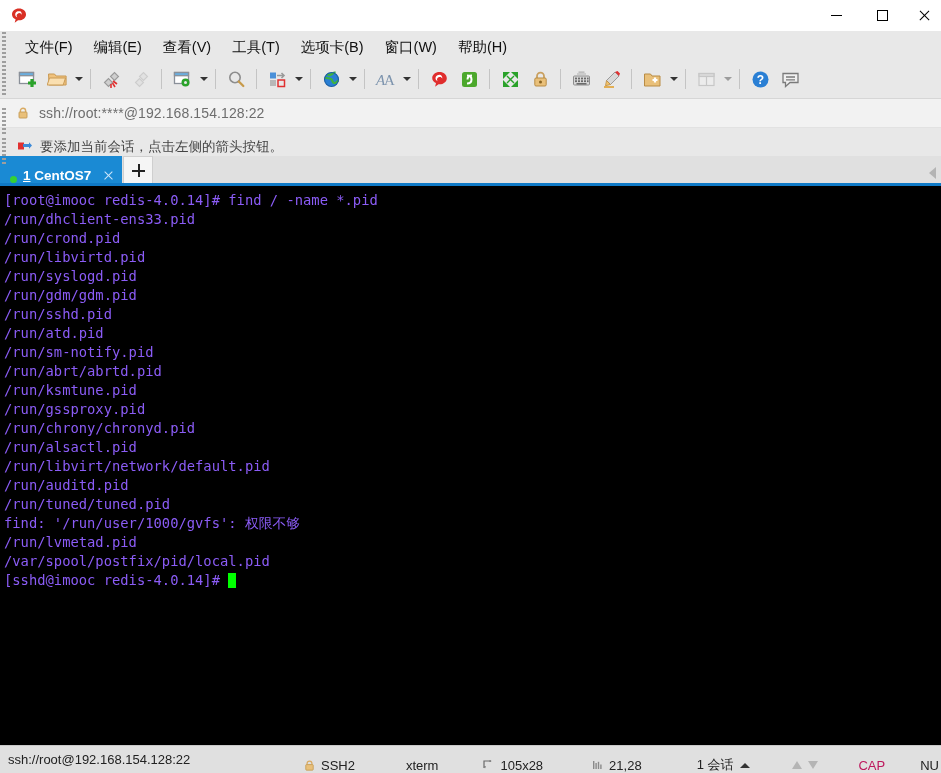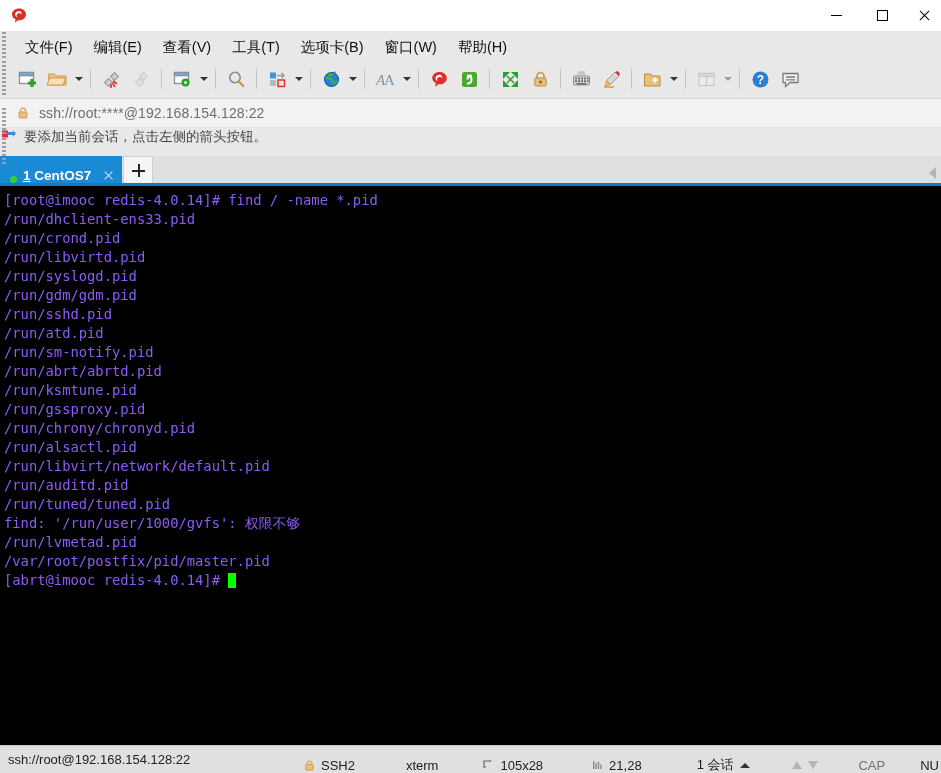--- a/index.html
+++ b/index.html
@@ -138,21 +138,22 @@
     color: #6d6d6d;
     margin-left: 9px;
     letter-spacing: .1px;
   }
 
   
   .noticebar {
     height: 28px;
     background: #e8e8e8;
     display: flex;
-    align-items: flex-start;
+    align-items: flex-end;
+    padding-left: 16px;
     flex: 0 0 auto;
   }
   .notice-text {
     font-size: 13.5px;
     color: #444;
     margin-left: 8px;
   }
 
   
   .tabbar {
@@ -268,21 +269,21 @@
   .sb-right {
     position: absolute;
     right: 0; top: 0; height: 38px;
     display: flex; align-items: center; gap: 21px;
   }
   .sb-cell {
     display: flex; align-items: center;
     white-space: nowrap;
     padding: 0 0 0 0;
   }
-  .sb-gray { color: #737373; }
+  .sb-gray { color: #be185d; }
   .sb-up, .sb-dn {
     width: 0; height: 0; display:inline-block;
     border-left: 5px solid transparent;
     border-right: 5px solid transparent;
     margin: 0 3px;
   }
   .sb-up { border-bottom: 8px solid #b5b5b5; }
   .sb-dn { border-top: 8px solid #b5b5b5; }
   .sb-caret-up {
     width: 0; height: 0; display:inline-block;
@@ -635,22 +636,22 @@
     <div class="term-line">/run/abrt/abrtd.pid</div>
     <div class="term-line">/run/ksmtune.pid</div>
     <div class="term-line">/run/gssproxy.pid</div>
     <div class="term-line">/run/chrony/chronyd.pid</div>
     <div class="term-line">/run/alsactl.pid</div>
     <div class="term-line">/run/libvirt/network/default.pid</div>
     <div class="term-line">/run/auditd.pid</div>
     <div class="term-line">/run/tuned/tuned.pid</div>
     <div class="term-line">find: '/run/user/1000/gvfs': 权限不够</div>
     <div class="term-line">/run/lvmetad.pid</div>
-    <div class="term-line">/var/root/postfix/pid/master.pid</div>
-    <div class="term-line"><span>[abrt@imooc redis-4.0.14]# </span><span class="cursor"></span></div>
+    <div class="term-line">/var/spool/postfix/pid/local.pid</div>
+    <div class="term-line"><span>[sshd@imooc redis-4.0.14]# </span><span class="cursor"></span></div>
   </div>
 
   <div class="statusbar">
     <div class="sb-left">ssh://root@192.168.154.128:22</div>
     <div class="sb-right">
 
       <div class="sb-cell" style="margin-right:30px">
         <span style="margin-right:5px;display:inline-flex">
           <svg width="13" height="13" viewBox="0 0 14 14" class="ic">
             <path d="M4.4 6V4.8a2.6 2.6 0 015.2 0V6" fill="none" stroke="#d9ab63" stroke-width="1.4"></path>

